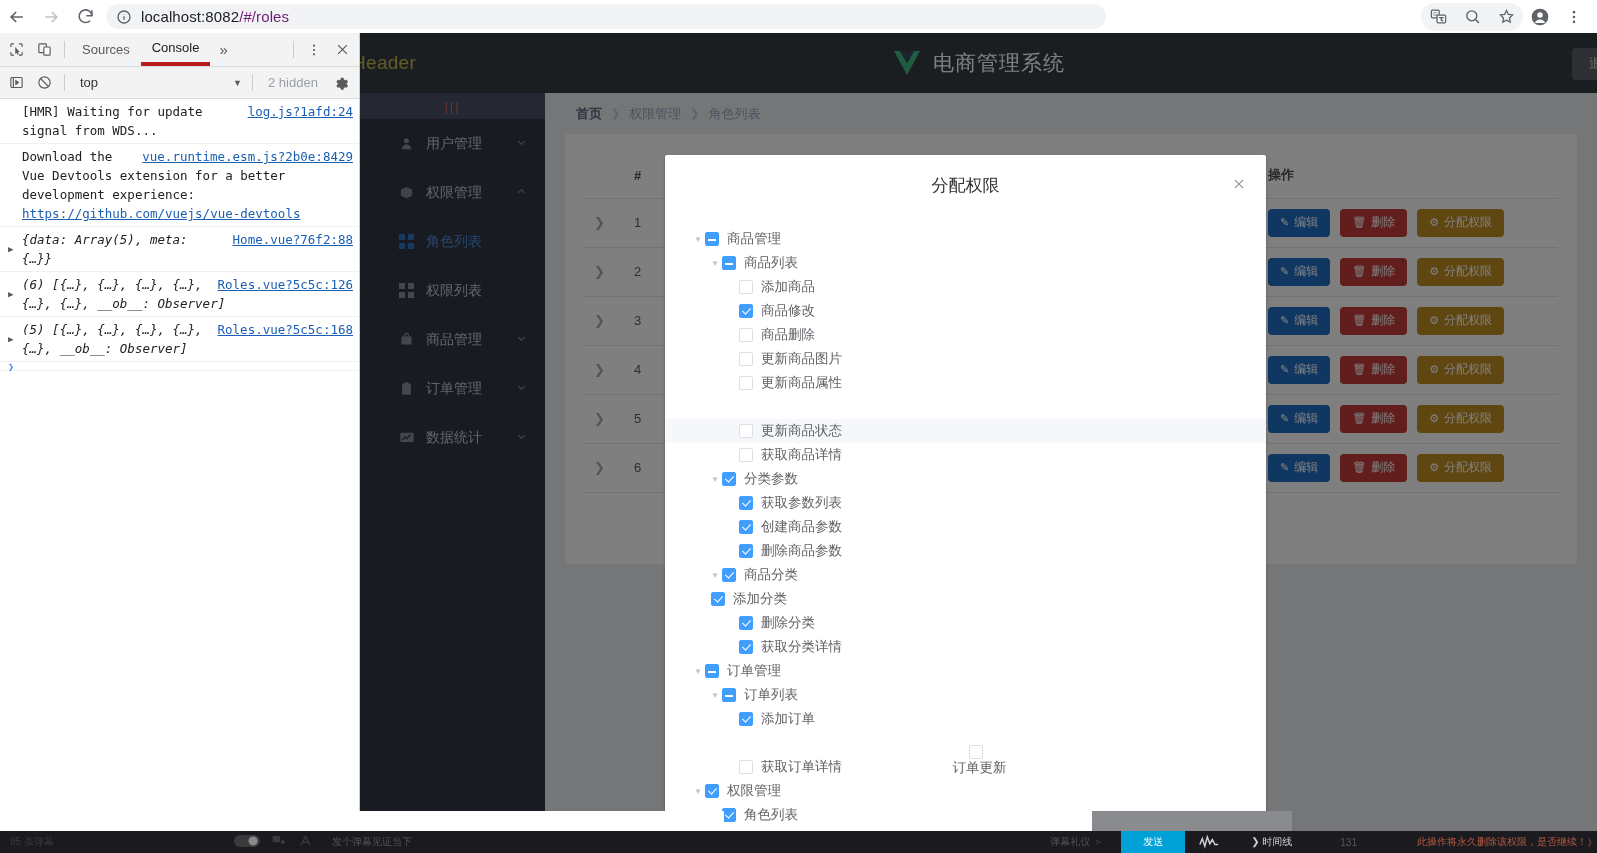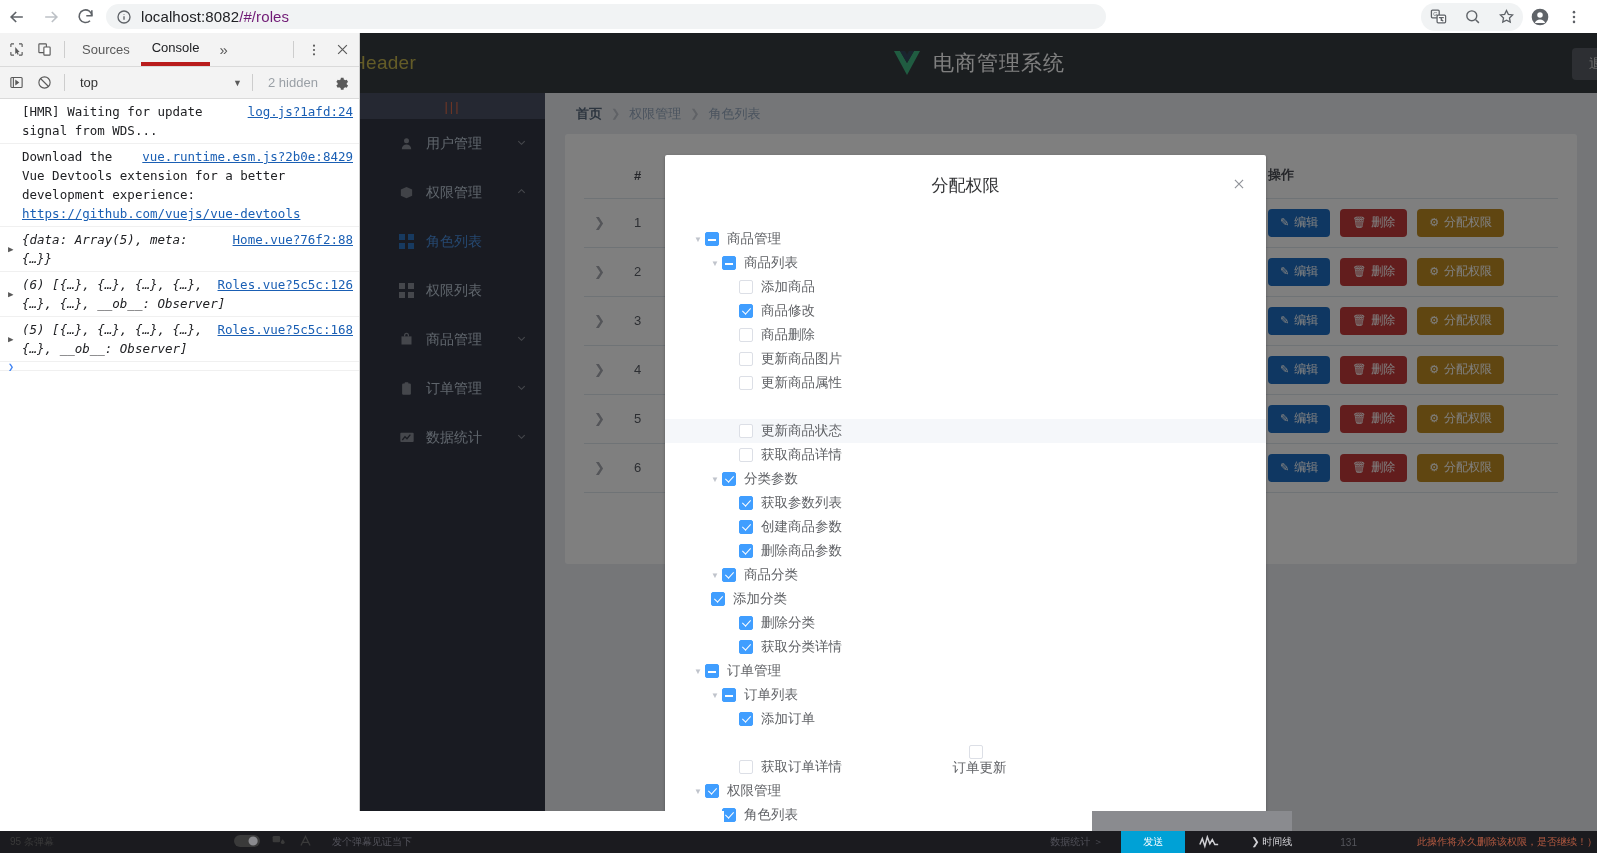--- a/index.html
+++ b/index.html
@@ -736,21 +736,21 @@
       </span>
       <span>
         <svg width="13" height="14" viewBox="0 0 20 20" fill="none" stroke="currentColor" stroke-width="2">
             <path d="M3 17L10 3l7 14M5.8 12h8.4"></path>
           </svg>
       </span>
     </div>
     <div class="vb-input">
       <span>发个弹幕见证当下</span>
     </div>
-    <div class="vb-etiq">数据统计 ＞</div>
+    <div class="vb-etiq">弹幕礼仪 ＞</div>
     <div class="vb-send">发送</div>
     <div class="vb-icons">
       <svg width="20" height="14" viewBox="0 0 24 16" fill="none" stroke="#cfcfd3" stroke-width="1.8">
           <path d="M1 11l3-7 3 9 3-11 3 8 3-5 3 6h4"></path>
         </svg>
     </div>
     <div class="vb-etiq" style="color:#cfcfd3">❯ <span>时间线</span></div>
     <div class="vb-num">131</div>
     <div class="vb-danmaku">此操作将永久删除该权限，是否继续！）</div>
   </div>

